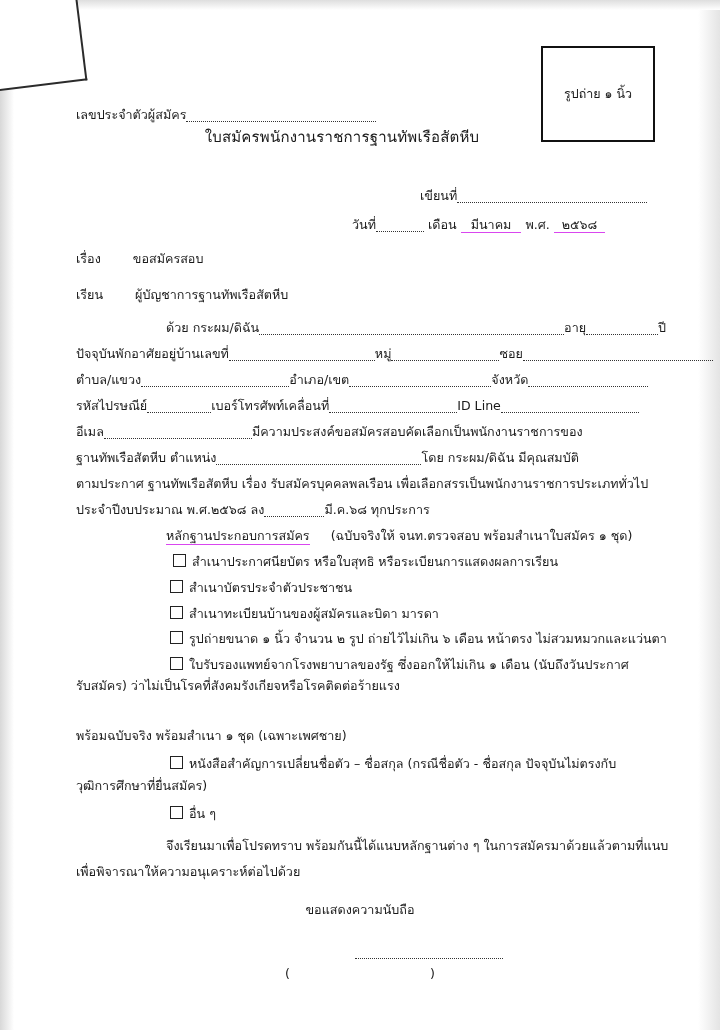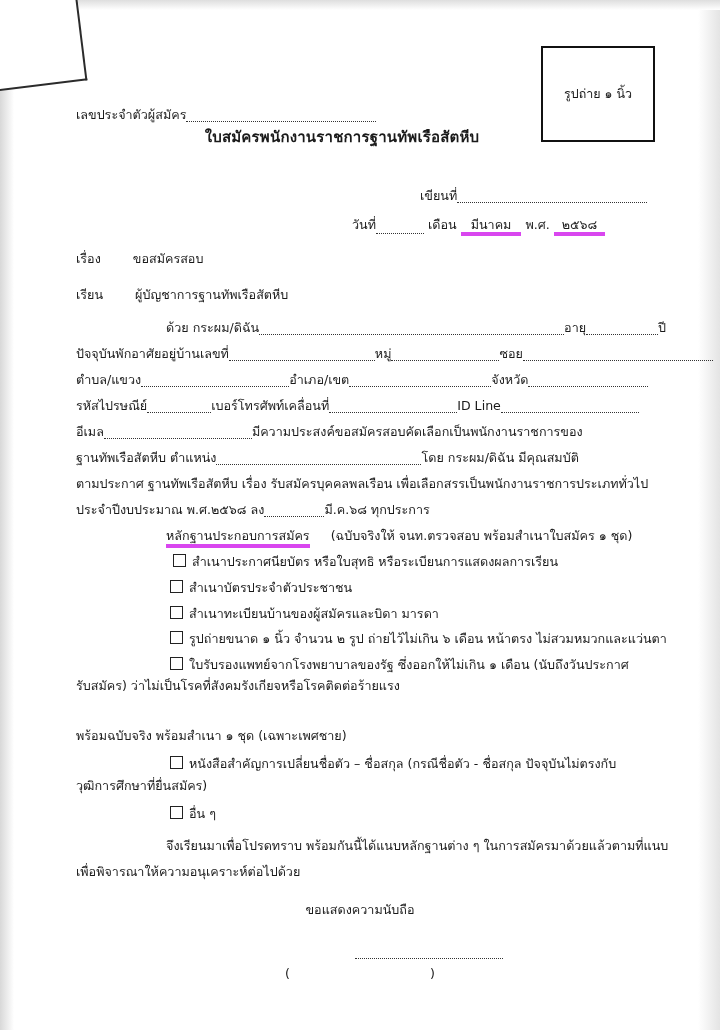--- a/index.html
+++ b/index.html
@@ -81,26 +81,26 @@
     vertical-align: bottom;
     height: 12px;
   }
 
   .title {
     position: absolute;
     left: 0; top: 130px;
     width: 684px;
     text-align: center;
     font-size: 15px;
-    font-weight: bold;
+    font-weight: normal;
     letter-spacing: .2px;
   }
 
   .underline-word {
-    border-bottom: 4px solid #d946ef;
+    border-bottom: 1px solid #d946ef;
     padding-bottom: 1px;
   }
 
   .chk {
     display: inline-block;
     width: 11px; height: 11px;
     border: 1.4px solid #222;
     vertical-align: -1px;
     margin-right: 6px;
   }

